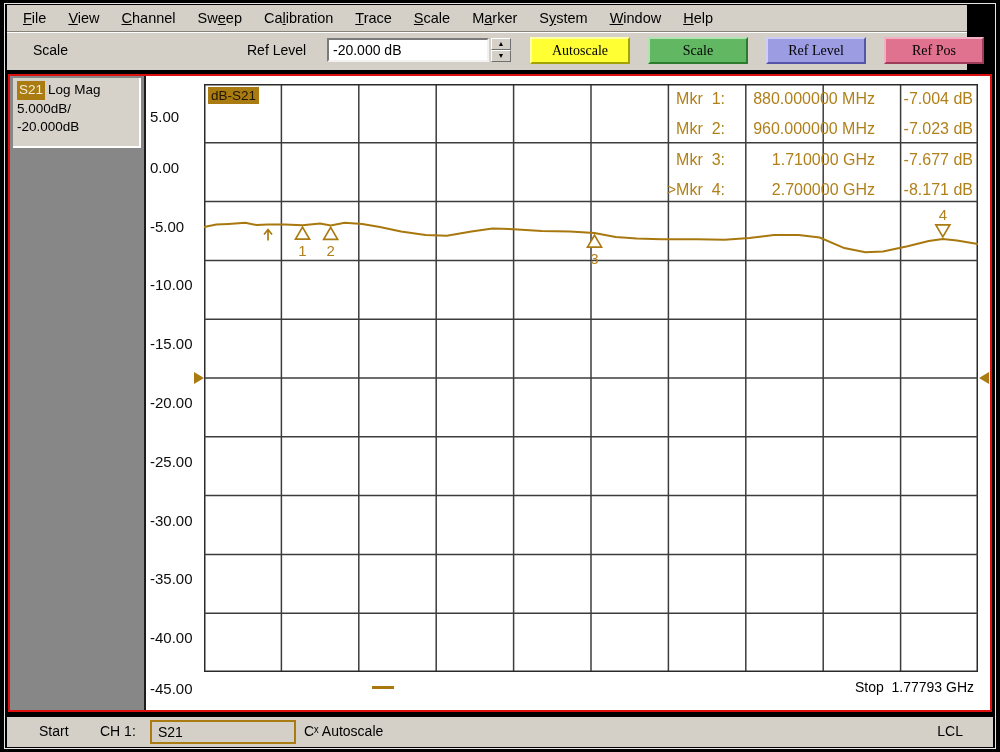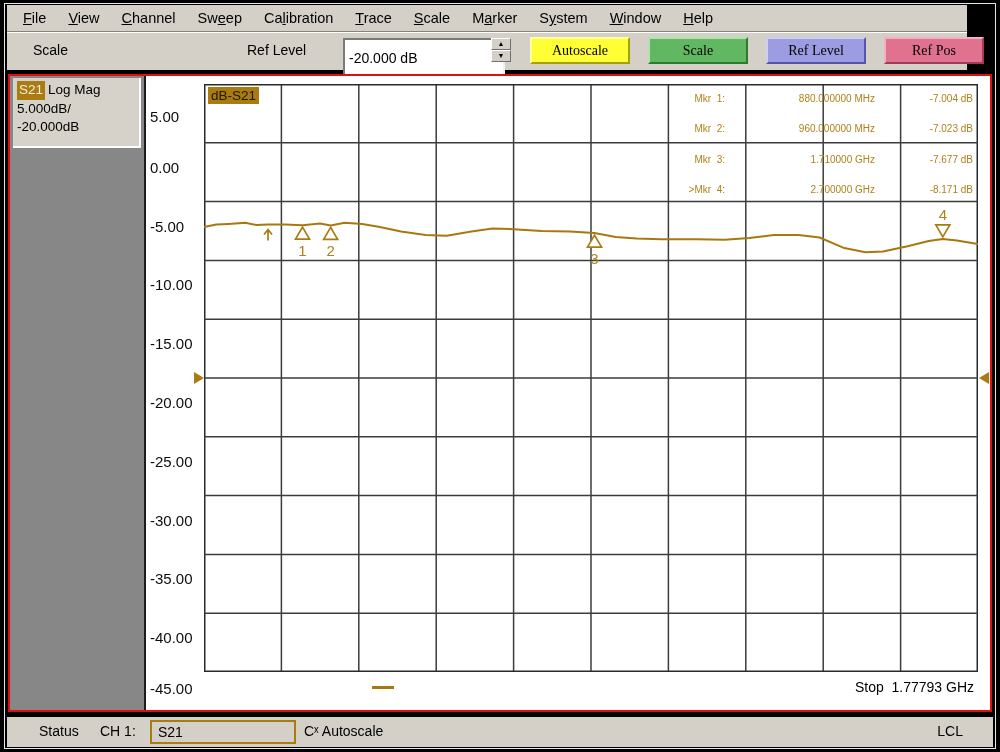--- a/index.html
+++ b/index.html
@@ -11,23 +11,23 @@
   
   .chrome{position:absolute;left:7px;top:5px;width:960px;height:65px;background:#d4d0c8;}
   .menubar{height:26px;display:flex;align-items:center;padding-left:5px;
            border-bottom:1px solid #87837b;box-shadow:0 1px 0 #ffffff;}
   .menu-item{padding:0 11px;font-size:14.5px;color:#000;cursor:default;white-space:pre;}
   .menu-item u{text-decoration:underline;}
   .toolbar{position:relative;height:38px;}
   .tb-label{position:absolute;top:10px;font-size:14px;color:#000;}
   #tb-scale-label{left:26px;}
   #tb-ref-label{left:240px;}
-  .ref-input{position:absolute;left:336px;top:6px;width:150px;height:20px;
+  .ref-input{position:absolute;left:320px;top:6px;width:150px;height:20px;
              background:#fff;border:2px solid;border-color:#7a7a7a #f2f2f2 #f2f2f2 #7a7a7a;
-             font-family:"Liberation Sans",sans-serif;font-size:14px;padding:8px 4px;color:#000;}
+             font-family:"Liberation Sans",sans-serif;font-size:14px;padding:0 4px;color:#000;}
   .spinner{position:absolute;left:484px;top:6px;width:20px;height:24px;}
   .spin-btn{width:20px;height:12px;background:#d4d0c8;border:1px solid;
             border-color:#fff #6f6f6f #6f6f6f #fff;box-sizing:border-box;
             font-size:7px;line-height:9px;text-align:center;color:#000;cursor:default;}
   .tb-btn{position:absolute;top:5px;width:100px;height:27px;border:2px solid;
           font-family:Liberation Serif, serif;font-size:14px;color:#000;cursor:default;}
 
   
   .frame{position:absolute;left:8px;top:74px;width:980px;height:634px;
          background:#ffffff;border:2px solid #de0f0f;}
@@ -39,21 +39,21 @@
   .trace-chip{display:inline-block;background:#a97b10;color:#f3ecd8;padding:0 2px;margin-right:3px;}
 
   .yaxis-label{position:absolute;left:140px;transform:translateY(-50%);
                font-size:15px;color:#0d0d0d;white-space:pre;margin-top:24px;}
 
   .plot-wrap{position:absolute;left:194px;top:8px;width:774px;height:588px;}
   .plot-wrap svg{position:absolute;left:0;top:0;}
   .chart-tag{position:absolute;left:4px;top:3px;background:#a97b10;color:#1f1703;
              font-size:13.5px;padding:0 3px;line-height:17px;}
   .mkr-row{position:absolute;right:5px;display:flex;height:20px;line-height:20px;
-           font-size:10px;color:#b0801a;white-space:pre;}
+           font-size:16px;color:#b0801a;white-space:pre;}
   .mkr-row span{display:inline-block;text-align:right;}
   .mkr-c1{width:150px;} .mkr-c2{width:150px;} .mkr-c3{width:98px;}
 
   .ref-arrow{position:absolute;width:0;height:0;border-top:6px solid transparent;
              border-bottom:6px solid transparent;}
   .ref-arrow.left{left:184px;top:296px;border-left:10px solid #a97b10;}
   .ref-arrow.right{left:969px;top:296px;border-right:10px solid #a97b10;}
 
   .bottom-label{position:absolute;top:601px;height:20px;line-height:20px;
                 font-size:14px;color:#000;white-space:pre;}
@@ -154,19 +154,19 @@
     </div>
 
     <div class="ref-arrow left"></div>
     <div class="ref-arrow right"></div>
 
     <div class="trace-dash"></div>
     <div class="bottom-label" id="stop-label">Stop  1.77793 GHz</div>
   </div>
 
   <div class="statusbar">
-    <span class="sb-item" id="sb-status">Status</span>
+    <span class="sb-item" id="sb-status">Start</span>
     <span class="sb-item" id="sb-ch">CH 1:</span>
     <div class="sb-box">S21</div>
     <span class="sb-item" id="sb-cal">Cˣ Autoscale</span>
     <span class="sb-item" id="sb-lcl">LCL</span>
   </div>
 </div>
 
 </body></html>

